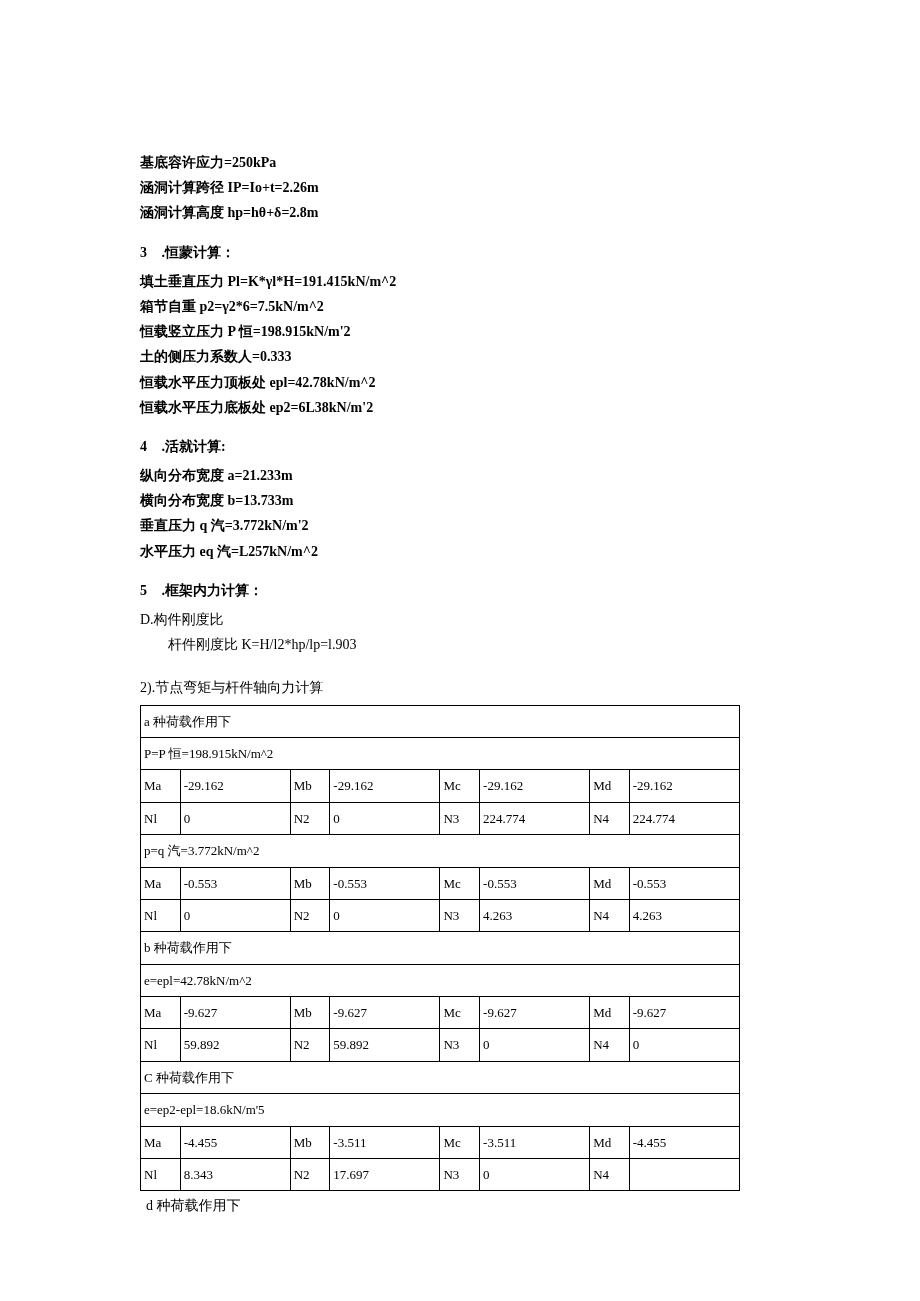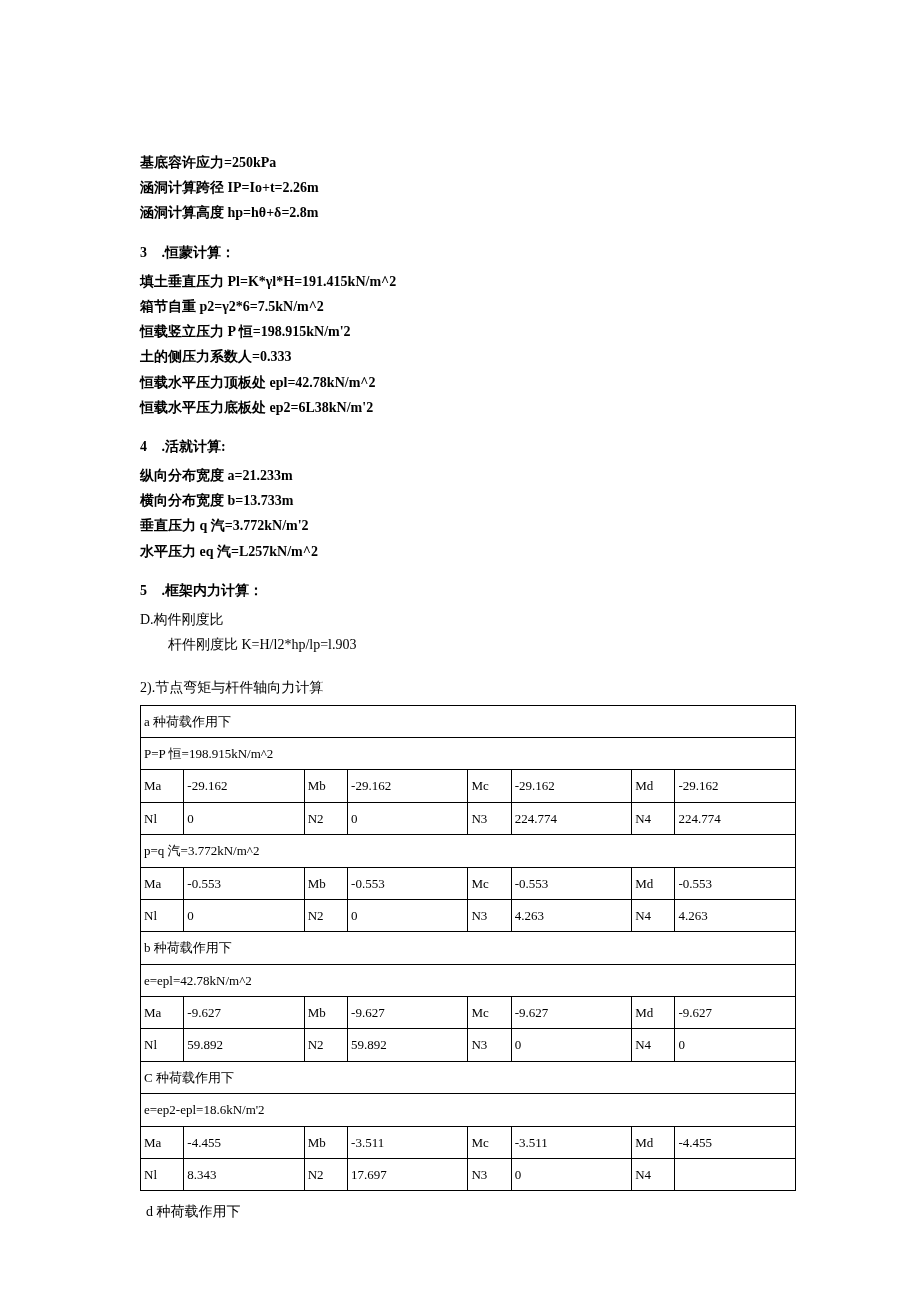--- a/index.html
+++ b/index.html
@@ -29,21 +29,21 @@
     }
     .indent-lines p {
       margin: 0;
       font-weight: bold;
     }
     .indent1 {
       padding-left: 28px;
     }
     table.calc {
       border-collapse: collapse;
-      width: 656px;
+      width: 600px;
       margin-top: 4px;
       font-size: 13px;
       table-layout: fixed;
     }
     table.calc td {
       border: 1px solid #000;
       padding: 4px 3px;
       vertical-align: middle;
       height: 22px;
       overflow: hidden;
@@ -188,21 +188,21 @@
       <td>59.892</td>
       <td>N3</td>
       <td>0</td>
       <td>N4</td>
       <td>0</td>
     </tr>
     <tr class="heading-row">
       <td colspan="8" class="span-full" style="border-top:none;">C 种荷载作用下</td>
     </tr>
     <tr>
-      <td colspan="8" class="span-full">e=ep2-epl=18.6kN/m'2</td>
+      <td colspan="8" class="span-full">e=ep2-epl=18.6kN/m'5</td>
     </tr>
     <tr>
       <td>Ma</td>
       <td>-4.455</td>
       <td>Mb</td>
       <td>-3.511</td>
       <td>Mc</td>
       <td>-3.511</td>
       <td>Md</td>
       <td>-4.455</td>
@@ -213,15 +213,15 @@
       <td>N2</td>
       <td>17.697</td>
       <td>N3</td>
       <td>0</td>
       <td>N4</td>
       <td></td>
     </tr>
   </tbody>
     </table>
 
-  <p class="para" style="margin-top:8px; padding-left:6px;">d 种荷载作用下</p>
+  <p class="para" style="margin-top:2px; padding-left:6px;">d 种荷载作用下</p>
 
 </div>
 
 </body></html>

